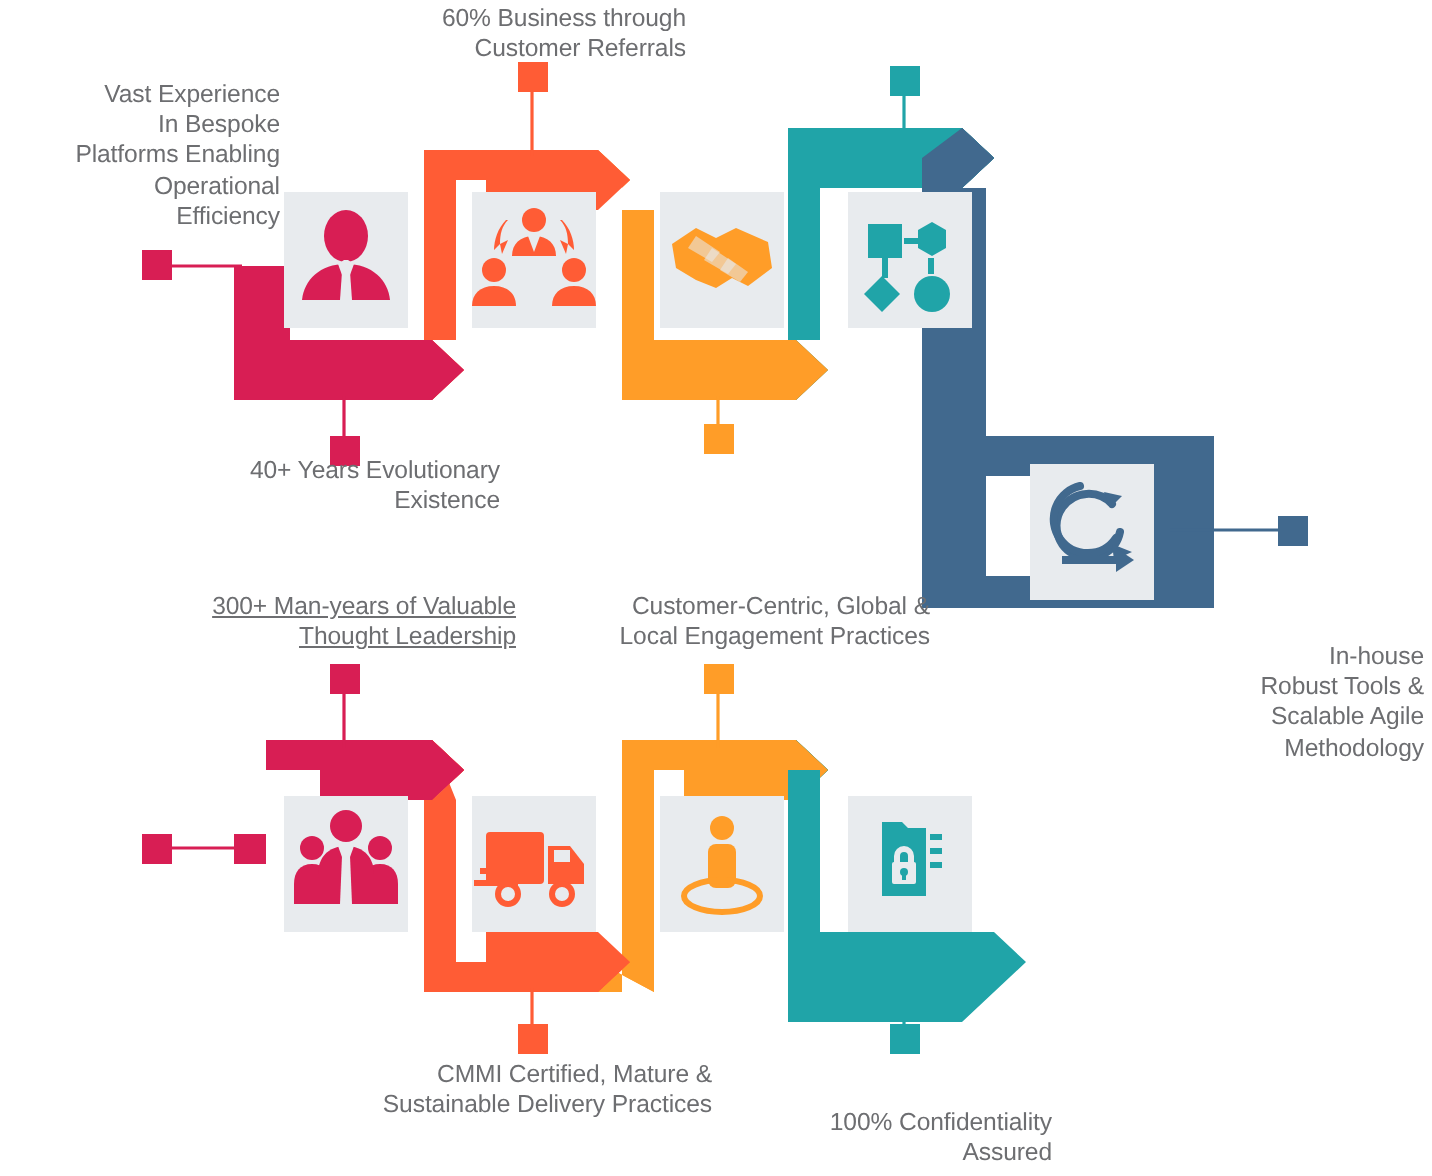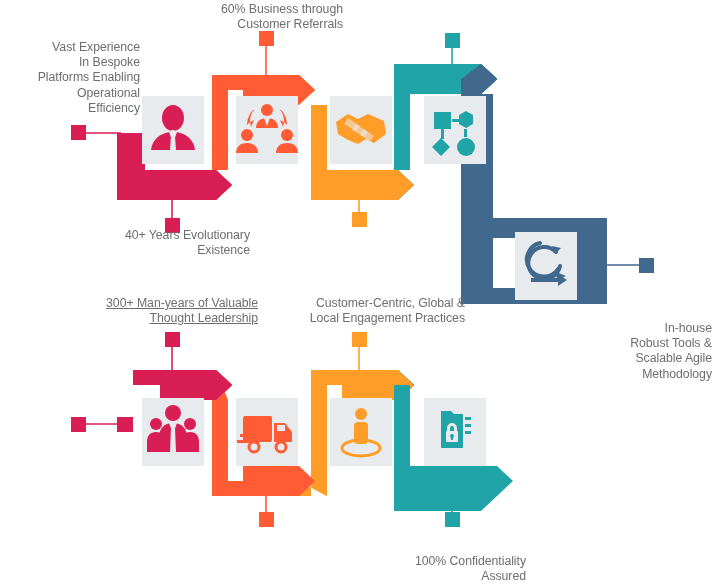--- a/index.html
+++ b/index.html
@@ -267,17 +267,19 @@
 Scalable Agile
 Methodology</div>
 
   <div class="caption" style="left:88px; top:296px; width:170px;text-decoration:underline;">300+ Man-years of Valuable
 Thought Leadership</div>
 
 
   <div class="caption" style="left:260px; top:296px; width:168px;margin-left:37px;">Customer-Centric, Global &amp;
 Local Engagement Practices</div>
 
+  <div class="caption" style="left:176px; top:530px; width:180px;">CMMI Certified, Mature &amp;
+Sustainable Delivery Practices</div>
 
   <div class="caption" style="left:380px; top:554px; width:146px;">100% Confidentiality
 Assured</div>
 
 </div>
 
 </body></html>

